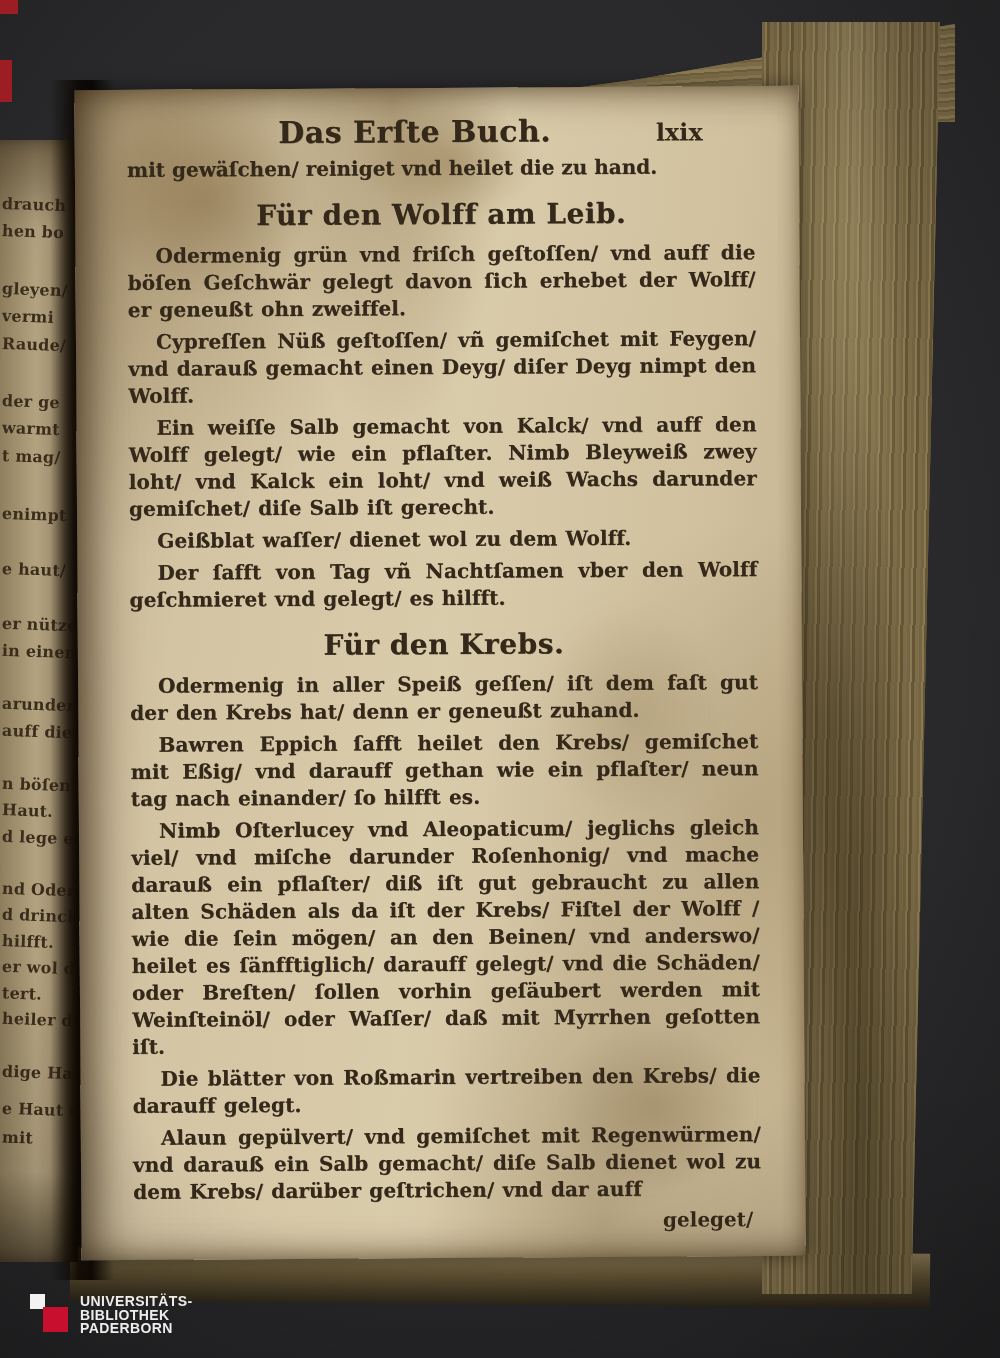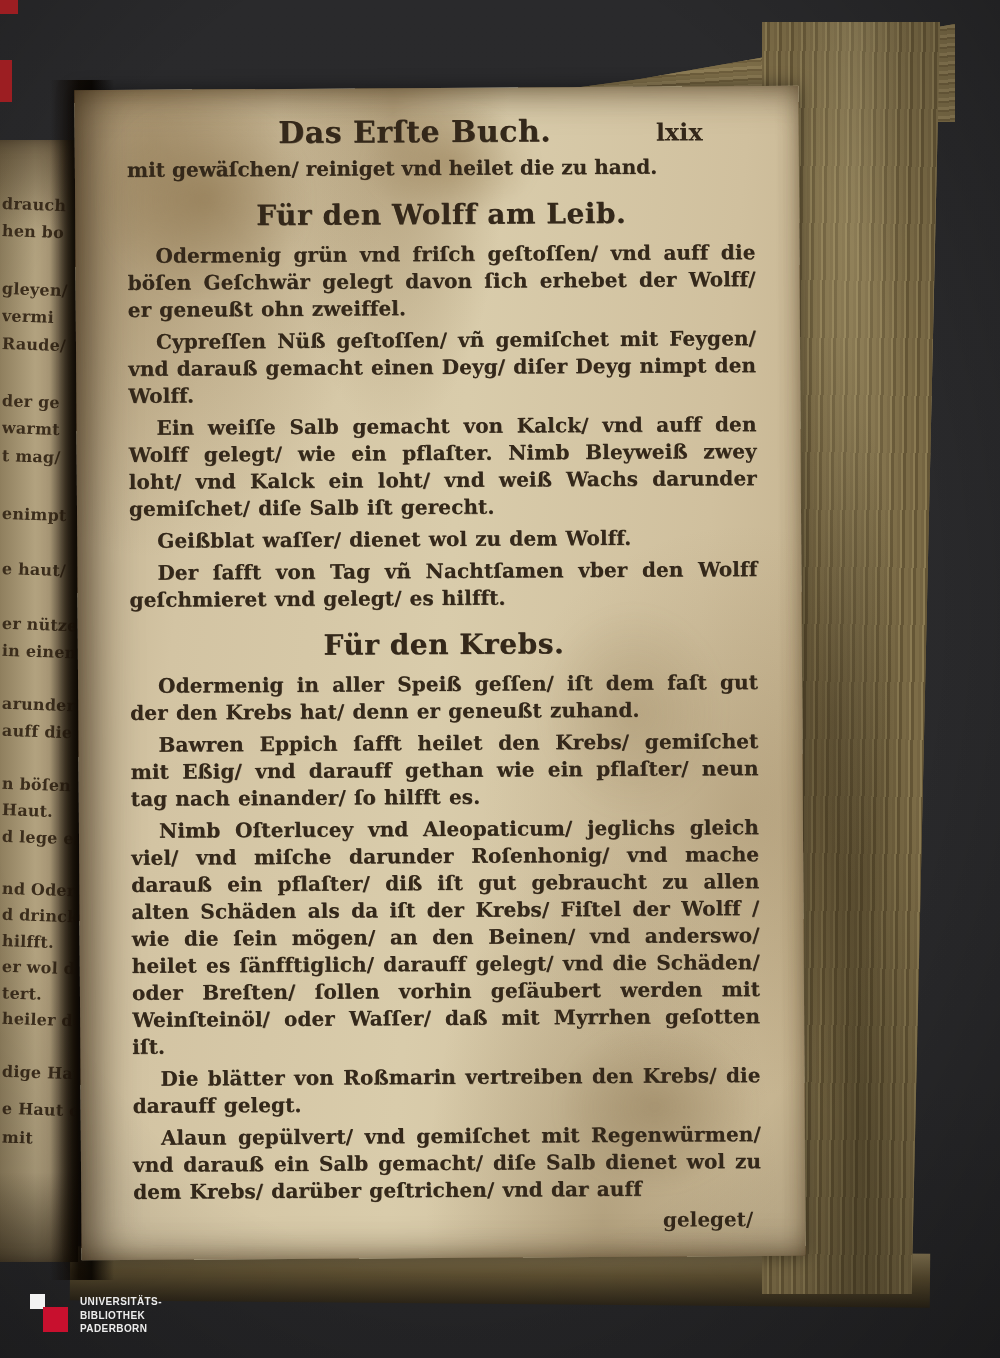--- a/index.html
+++ b/index.html
@@ -101,21 +101,21 @@
     background:radial-gradient(ellipse at 45% 45%,transparent 62%,rgba(0,0,0,0.28) 100%);
   }
   .red-mark{position:absolute;background:#9c1e22;z-index:5;}
   .red-mark-1{left:0;top:0;width:18px;height:14px;}
   .red-mark-2{left:0;top:60px;width:12px;height:42px;}
   
   .watermark{position:absolute;left:30px;top:1294px;z-index:6;display:flex;gap:10px;align-items:flex-start;}
   .wm-icon{position:relative;width:40px;height:40px;}
   .wm-icon .sq-white{position:absolute;left:0;top:0;width:15px;height:15px;background:#f2f2f2;}
   .wm-icon .sq-red{position:absolute;left:13px;top:13px;width:25px;height:25px;background:#c8102e;}
-  .wm-text{font-family:"Liberation Sans",sans-serif;font-size:10px;font-weight:700;
+  .wm-text{font-family:"Liberation Sans",sans-serif;font-size:14px;font-weight:700;
     color:#ededed;line-height:13.5px;letter-spacing:0.4px;padding-top:1px;}
 </style>
 </head>
 <body>
 
 <div id="frame">
 
   <div class="head-edge"></div>
   <div class="fore-edge"></div>
   <div class="tail-edge"></div>

